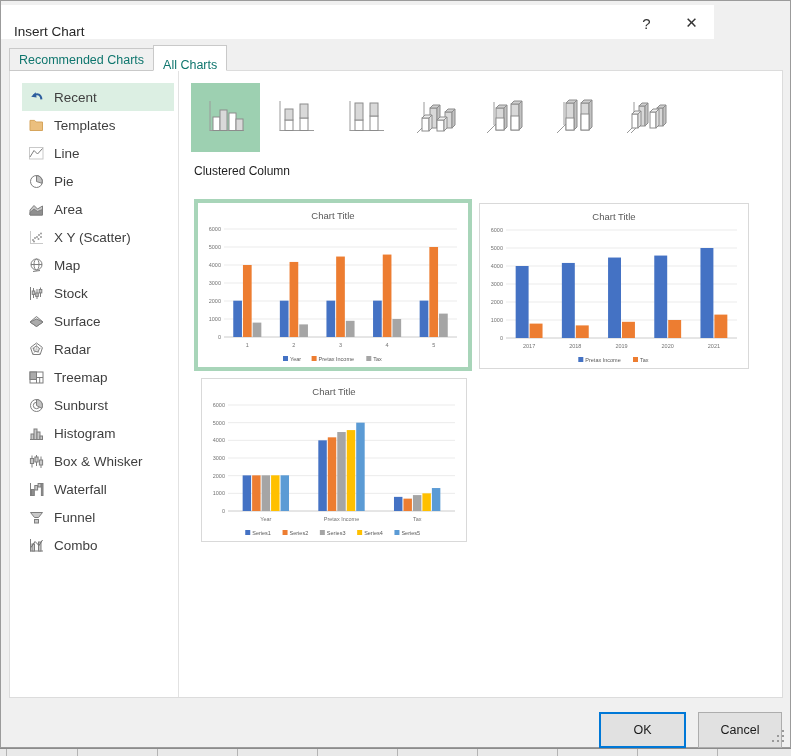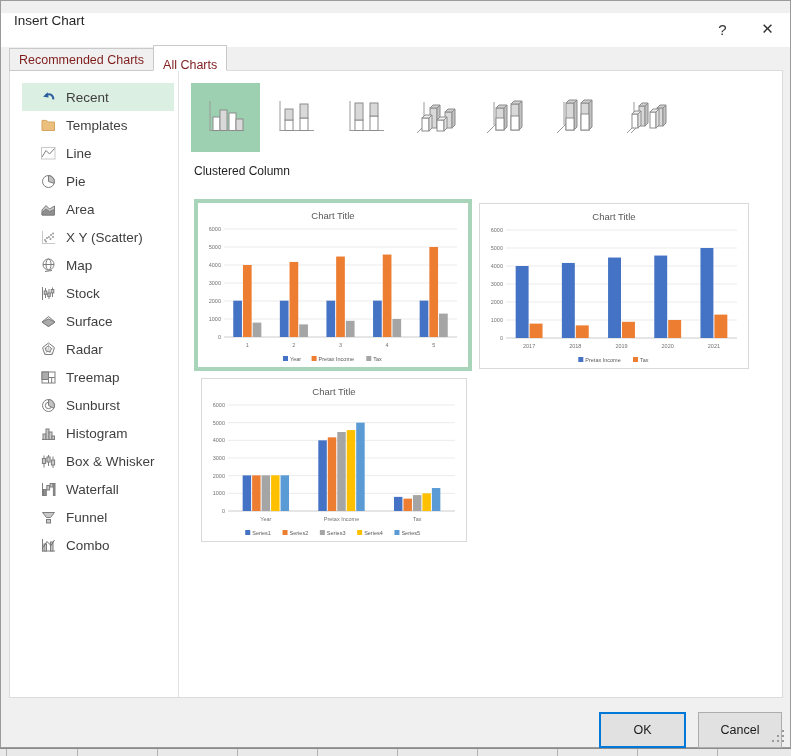--- a/index.html
+++ b/index.html
@@ -1,31 +1,31 @@
 <!DOCTYPE html>
 <html><head>
 <meta charset="utf-8">
 <style>
   html,body{margin:0;padding:0}
   body{width:791px;height:756px;font-family:"Liberation Sans","DejaVu Sans",sans-serif;background:#fff}
   .stage{position:relative;width:791px;height:756px;overflow:hidden;background:#CFCFCF}
   .dialog{position:absolute;left:0;top:0;width:791px;height:748px;background:#F0F0F0;border:1px solid #9B9B9B;box-sizing:border-box}
   
-  .titlebar{position:absolute;left:0;top:12px;width:789px;height:34px;background:#fff;display:flex;align-items:flex-start}
+  .titlebar{position:absolute;left:0;top:4px;width:713px;height:34px;background:#fff;display:flex;align-items:flex-end}
   .title{margin-left:13px;font-size:13.5px;color:#262626;flex:1}
   .tb-btn{width:45px;height:32px;display:flex;align-items:center;justify-content:center;color:#333;font-size:15px;cursor:default}
   
   .tabs{position:absolute;left:8px;top:44px;height:26px;display:flex;align-items:flex-end;z-index:3}
-  .tab{box-sizing:border-box;font-size:12.5px;color:#7f1d1d;padding:4px 9px 3px 9px;background:#F0F0F0;border:1px solid #C9C9C9;height:23px;white-space:nowrap}
+  .tab{box-sizing:border-box;font-size:12.5px;color:#0f766e;padding:4px 9px 3px 9px;background:#F0F0F0;border:1px solid #C9C9C9;height:23px;white-space:nowrap}
   .tab.active{background:#fff;height:26px;border-bottom:1px solid #fff;padding-top:12px;margin-left:-1px}
   
   .panel{position:absolute;left:8px;top:69px;width:774px;height:628px;background:#fff;border:1px solid #DCDCDC;box-sizing:border-box}
   .sidebar{position:absolute;left:0;top:0;width:168px;height:626px;border-right:1px solid #E2E2E2}
   .side-list{position:absolute;left:12px;top:12px;width:152px}
-  .side-item{display:flex;align-items:center;height:28px;padding-left:17px;gap:9px;font-size:13.5px;color:#3F3F3F}
+  .side-item{display:flex;align-items:center;height:28px;padding-left:5px;gap:9px;font-size:13.5px;color:#3F3F3F}
   .side-item.highlighted{background:#DCEFE3}
   .side-item.selected{background:#9CCEAE;outline:1px dotted #4d4d4d;outline-offset:-1px;color:#1e1e1e}
   .side-icon{width:18px;height:17px;display:flex;align-items:center;justify-content:center;flex:0 0 18px}
   
   .subtypes{position:absolute;left:181px;top:12px;display:flex;gap:1px}
   .subtype{width:69px;height:69px;display:flex;align-items:center;justify-content:center}
   .subtype.selected{background:#9DD0B1}
   .section-title{position:absolute;left:184px;top:93px;font-size:12px;color:#1F1F1F}
   
   .preview{position:absolute;background:#fff;box-sizing:border-box}

